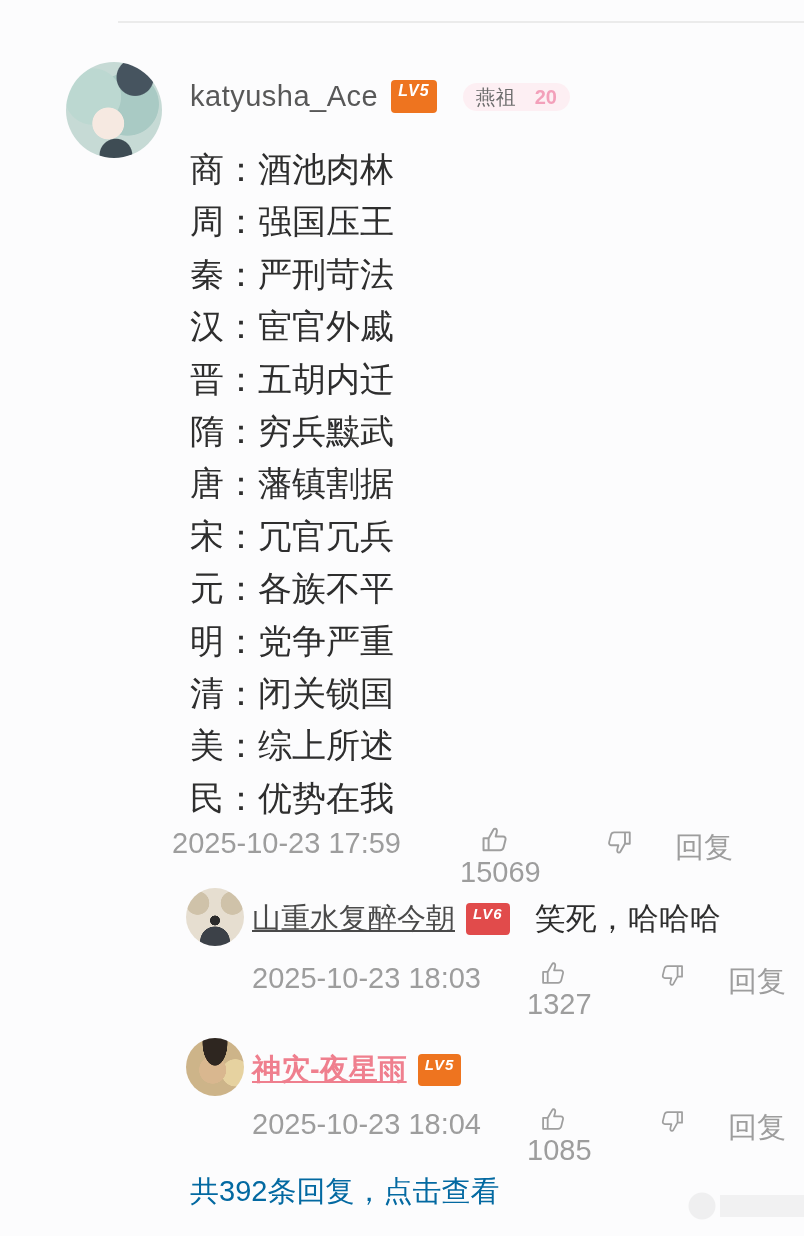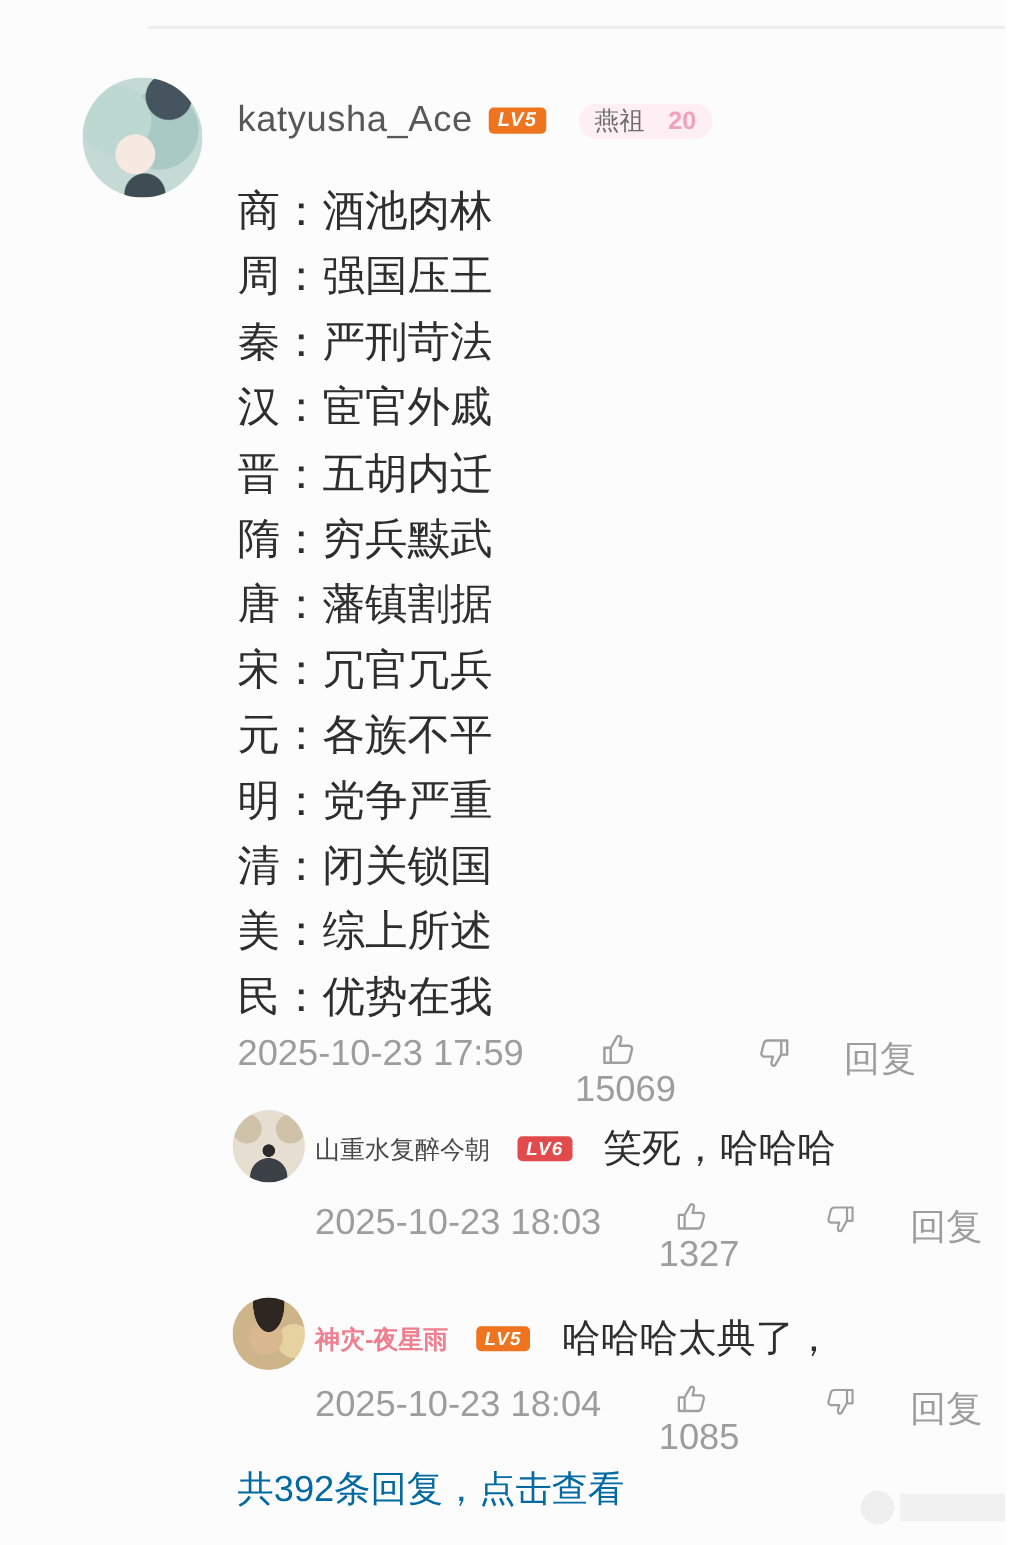--- a/index.html
+++ b/index.html
@@ -27,46 +27,46 @@
   .avatar-r2{left:186px;top:1038px;width:58px;height:58px;
     background-color:#cdb489;
     background-image:
       radial-gradient(ellipse at 50% 8%, #2e2620 0 30%, transparent 31%),
       radial-gradient(ellipse at 46% 55%, #d9b78f 0 30%, transparent 31%),
       radial-gradient(circle at 85% 60%, #e6d2a0 0 22%, transparent 23%);}
 
   .main-header{position:absolute;left:190px;top:80px;display:flex;align-items:center;}
   .username-main{font-size:29px;color:#585858;letter-spacing:.5px;}
   .lv-badge{margin-left:13px;font-size:16px;font-weight:bold;color:#ffffff;border-radius:4px;
-    padding:3px 7px 2px 7px;letter-spacing:1px;line-height:1;font-style:italic;}
+    padding:3px 7px 14px 7px;letter-spacing:1px;line-height:1;font-style:italic;}
   .lv5{background:#ee741f;}
   .lv6{background:#e14b4b;}
   .fan-badge{margin-left:26px;display:flex;align-items:center;background:#fdeff3;border-radius:15px;
     padding:4px 13px;font-size:20px;line-height:1;}
   .fan-name{color:#6d6d6d;}
   .fan-num{color:#f3a0ba;font-weight:bold;margin-left:19px;}
 
   .comment-body{position:absolute;left:190px;top:143px;font-size:34px;line-height:52.4px;color:#2e2e2e;}
 
   .meta-item{position:absolute;font-size:29px;color:#9d9d9d;}
   .like-group{display:flex;align-items:center;flex-direction:column;}
   .like-group .count{margin-left:11px;}
   .icon-btn svg{display:block;}
 
-  .ts-main{left:190px;top:827px;}
+  .ts-main{left:172px;top:827px;}
   .like-main{left:449px;top:824px;}
   .dislike-main{left:604px;top:827px;}
   .reply-main{left:675px;top:828px;}
 
   .reply-header{position:absolute;display:flex;align-items:center;}
   .r1-header{left:252px;top:898px;}
   .r2-header{left:252px;top:1050px;}
-  .reply-username{font-size:20px;color:#4a4a4a;}
+  .reply-username{font-size:29px;color:#4a4a4a;text-decoration:underline;}
   .reply-username.vip{color:#ef7f8e;font-weight:bold;}
-  .reply-header .lv-badge{margin-left:22px;font-size:15px;}
+  .reply-header .lv-badge{margin-left:11px;font-size:15px;}
   .reply-text{margin-left:25px;font-size:31px;color:#2e2e2e;}
 
   .r1-ts{left:252px;top:962px;}
   .r1-like{left:516px;top:959px;}
   .r1-dislike{left:658px;top:961px;}
   .r1-reply{left:728px;top:962px;}
 
   .r2-ts{left:252px;top:1108px;}
   .r2-like{left:516px;top:1105px;}
   .r2-dislike{left:658px;top:1107px;}
@@ -163,21 +163,20 @@
     </span>
   </div>
 
   <div class="meta-item r1-reply">回复</div>
 
   <div class="avatar avatar-r2"></div>
 
   <div class="reply-header r2-header">
     <span class="reply-username vip">神灾-夜星雨</span>
     <span class="lv-badge lv5">LV5</span>
-    <span class="reply-text">哈哈哈太典了，</span>
   </div>
 
   <div class="meta-item r2-ts">2025-10-23 18:04</div>
 
   <div class="meta-item r2-like like-group icon-btn">
     <span>
       <svg width="29" height="29" viewBox="0 0 24 24" fill="none" stroke="#9f9f9f" stroke-width="1.5" stroke-linecap="round" stroke-linejoin="round">
         <path d="M3.4 10.6 h3.8 v9.1 H3.4 Z M7.2 19.7 v-8.9 L10.9 4.2 c0.5-0.9 1.8-0.9 2.3 0 c0.3 0.5 0.3 1.3 0.1 2.1 L12.5 9.4 h5.6 c1.2 0 2.1 1.1 1.8 2.3 l-1.5 6 c-0.3 1.2-1.4 2-2.6 2 Z"></path>
       </svg>
     </span>

